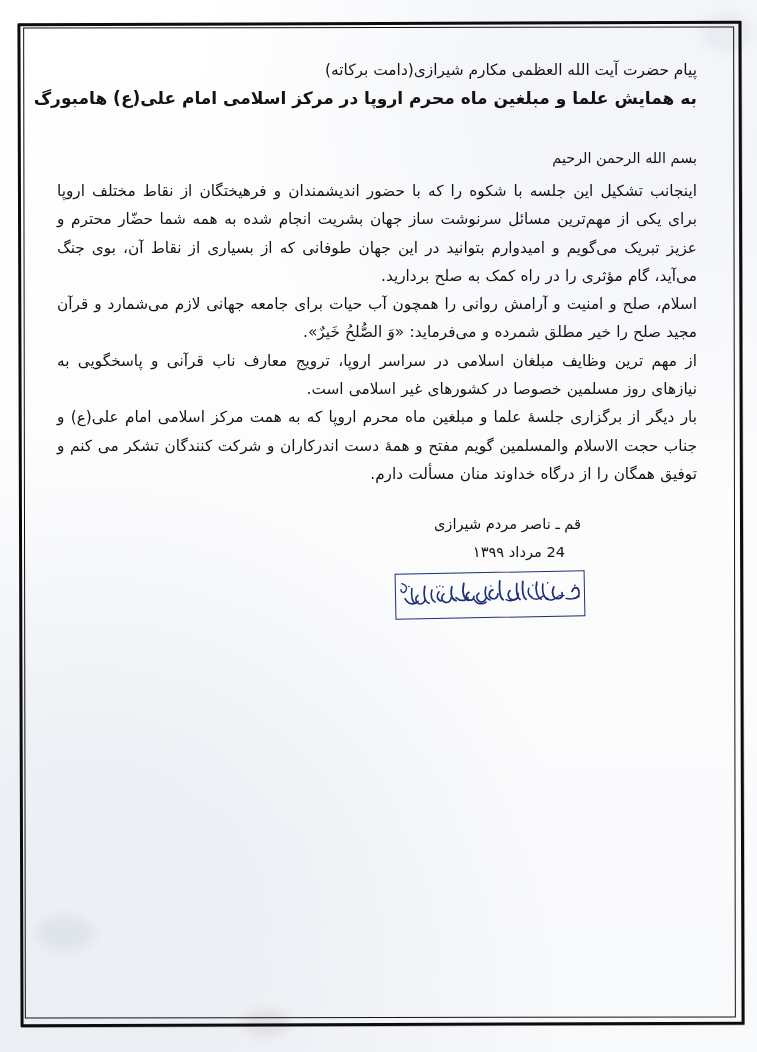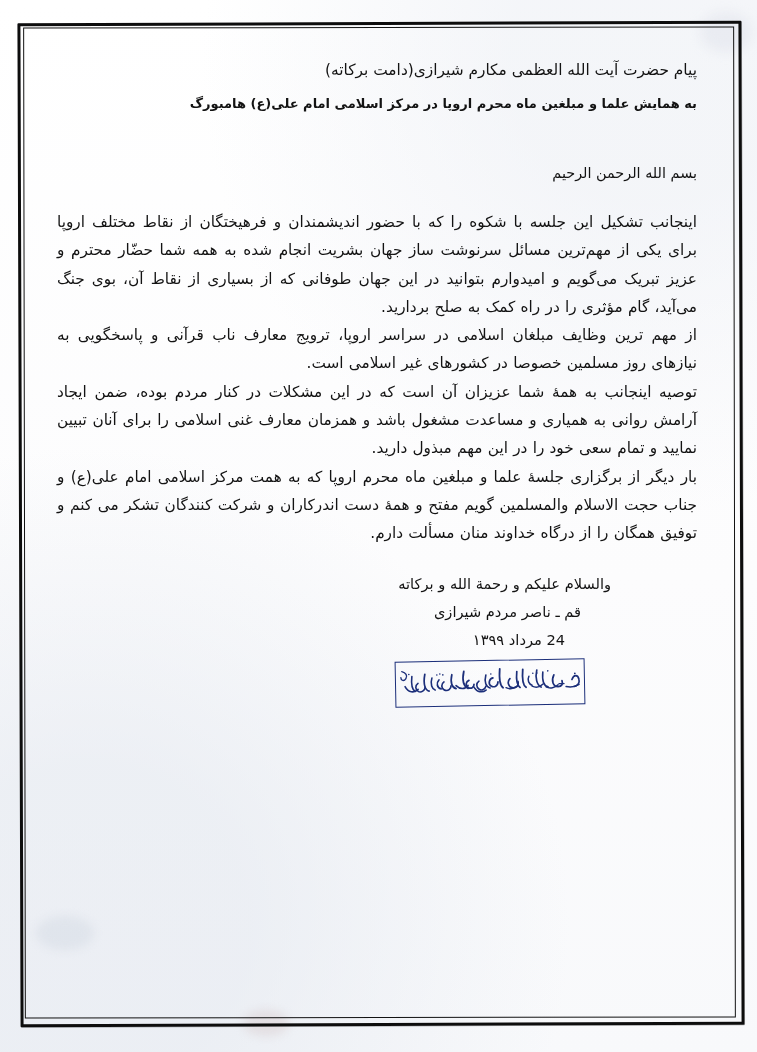--- a/index.html
+++ b/index.html
@@ -66,37 +66,36 @@
 
   .title-line-1 {
     font-size: 15.4px;
     line-height: 25px;
     text-align: center;
     font-weight: 400;
     letter-spacing: 0.1px;
     white-space: nowrap;
   }
   .title-line-2 {
-    font-size: 13px;
+    font-size: 17px;
     line-height: 30px;
     text-align: right;
     font-weight: 700;
-    margin-top: 6px;
     white-space: nowrap;
   }
 
   .basmala {
     font-size: 14.4px;
     line-height: 24px;
     text-align: right;
-    margin-top: 42px;
+    margin-top: 33px;
     font-weight: 400;
   }
 
-  .body-block { margin-top: 23px; }
+  .body-block { margin-top: 7px; }
 
   p.para {
     margin: 0;
     font-size: 15.3px;
     line-height: 28.3px;
     text-align: justify;
     text-align-last: right;
     word-spacing: 0.4px;
   }
   p.para + p.para { margin-top: 0; }
@@ -158,27 +157,26 @@
 
     <div class="headline-wrap">
       <div class="title-line-1">پیام حضرت آیت الله العظمی مکارم شیرازی(دامت برکاته)</div>
       <div class="title-line-2">به همایش علما و مبلغین ماه محرم اروپا در مرکز اسلامی امام علی(ع) هامبورگ</div>
     </div>
 
     <div class="basmala">بسم الله الرحمن الرحیم</div>
 
     <div class="body-block">
       <p class="para">اینجانب تشکیل این جلسه با شکوه را که با حضور اندیشمندان و فرهیختگان از نقاط مختلف اروپا برای یکی از مهم‌ترین مسائل سرنوشت ساز جهان بشریت انجام شده به همه شما حضّار محترم و عزیز تبریک می‌گویم و امیدوارم بتوانید در این جهان طوفانی که از بسیاری از نقاط آن، بوی جنگ می‌آید، گام مؤثری را در راه کمک به صلح بردارید.</p>
+      <p class="para">اسلام، صلح و امنیت و آرامش روانی را همچون آب حیات برای جامعه جهانی لازم می‌شمارد و قرآن مجید صلح را خیر مطلق شمرده و می‌فرماید: «وَ الصُّلحُ خَیرٌ».</p>
       <p class="para">از مهم ترین وظایف مبلغان اسلامی در سراسر اروپا، ترویج معارف ناب قرآنی و پاسخگویی به نیازهای روز مسلمین خصوصا در کشورهای غیر اسلامی است.</p>
-      <p class="para">توصیه اینجانب به همهٔ شما عزیزان آن است که در این مشکلات در کنار مردم بوده، ضمن ایجاد آرامش روانی به همیاری و مساعدت مشغول باشد و همزمان معارف غنی اسلامی را برای آنان تبیین نمایید و تمام سعی خود را در این مهم مبذول دارید.</p>
       <p class="para">بار دیگر از برگزاری جلسهٔ علما و مبلغین ماه محرم اروپا که به همت مرکز اسلامی امام علی(ع) و جناب حجت الاسلام والمسلمین گویم مفتح و همهٔ دست اندرکاران و شرکت کنندگان تشکر می کنم و توفیق همگان را از درگاه خداوند منان مسألت دارم.</p>
     </div>
 
     <div class="closing">
-      <div class="closing-line salutation">والسلام علیکم و رحمة الله و برکاته</div>
       <div class="closing-line signer">قم ـ ناصر مردم شیرازی</div>
       <div class="closing-line date">24 مرداد ۱۳۹۹</div>
 
       <div class="stamp-wrap">
         <div class="stamp" title="">
           <svg width="188" height="44" viewBox="0 0 188 44">
             <g fill="none" stroke="#1c2f7a" stroke-linecap="round" stroke-linejoin="round">
 
               <path d="M176 20 c2 -5 6 -5 7 0 c1 4 -2 7 -5 7" stroke-width="1.7"></path>
               <path d="M170 27 c5 1 10 0 13 -2" stroke-width="1.5"></path>

